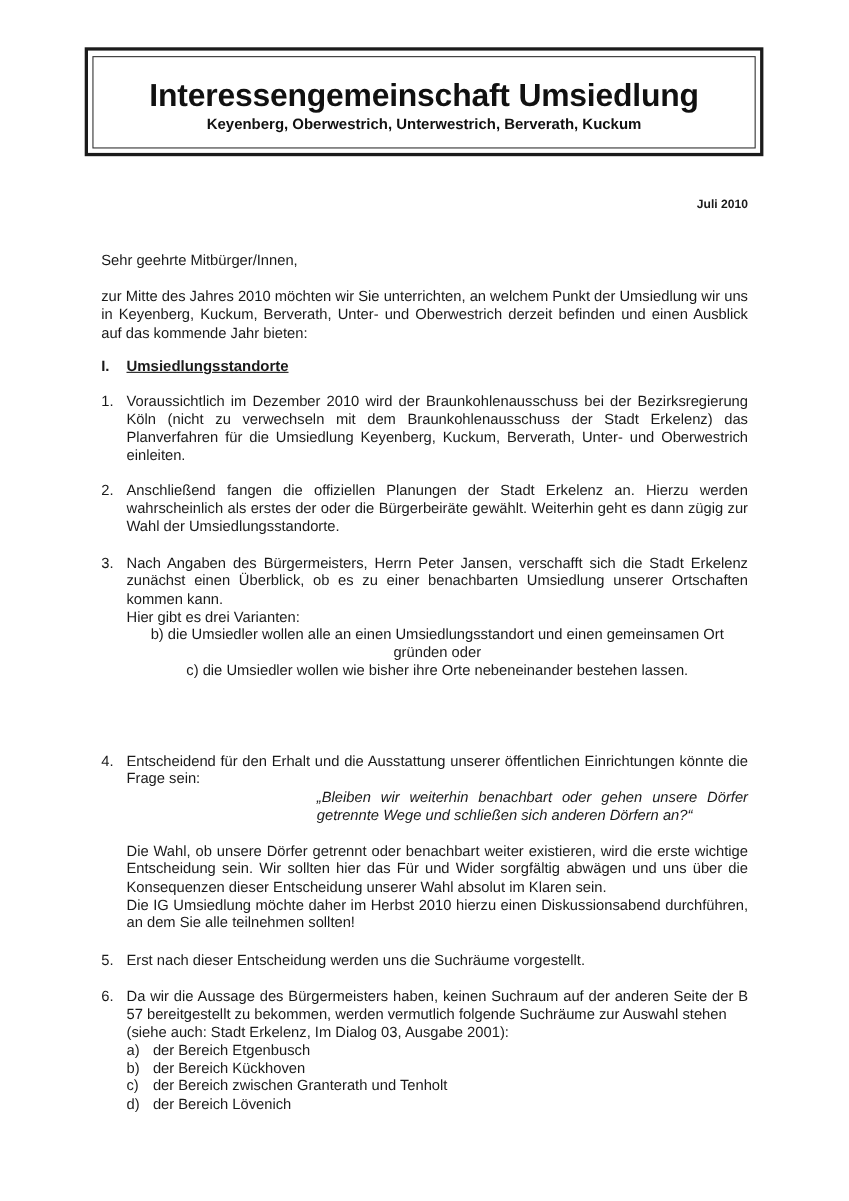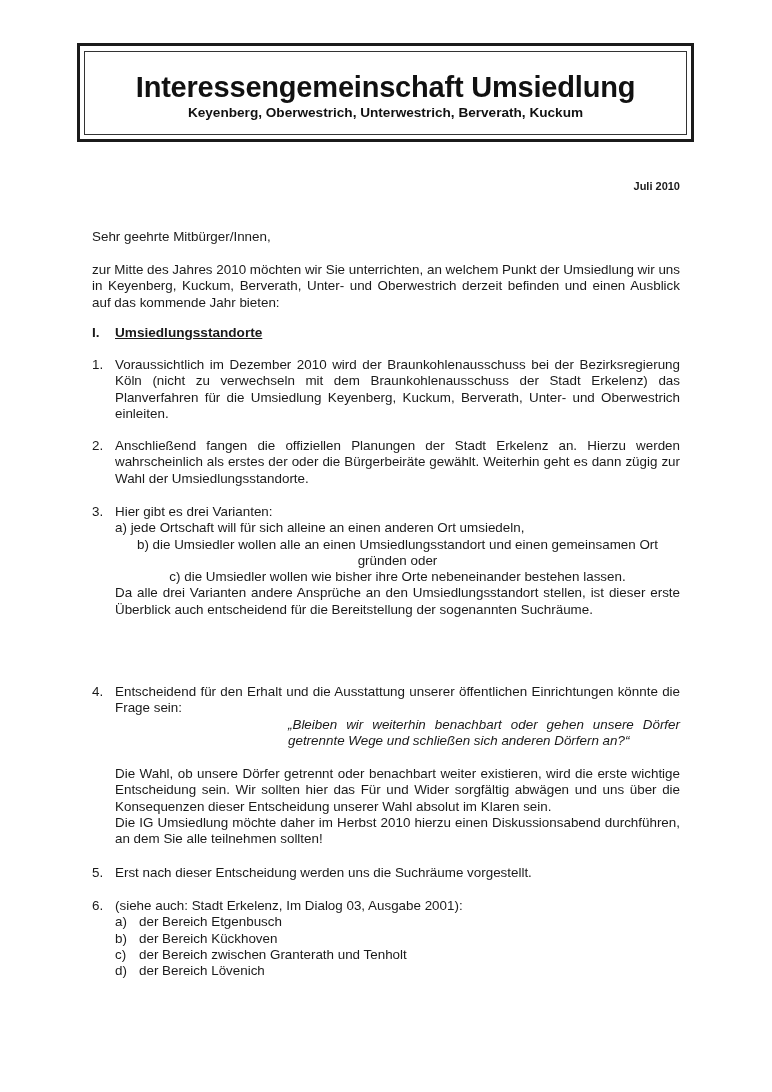--- a/index.html
+++ b/index.html
@@ -71,25 +71,24 @@
 </div>
 
 <div class="item" style="top:438px">
   <span class="num">2.</span>
   <div class="body">Anschließend fangen die offiziellen Planungen der Stadt Erkelenz an. Hierzu werden wahrscheinlich als erstes der oder die Bürgerbeiräte gewählt. Weiterhin geht es dann zügig zur Wahl der Umsiedlungsstandorte.</div>
 </div>
 
 <div class="item" style="top:504px">
   <span class="num">3.</span>
   <div class="body">
+    <div>Nach Angaben des Bürgermeisters, Herrn Peter Jansen, verschafft sich die Stadt Erkelenz zunächst einen Überblick, ob es zu einer benachbarten Umsiedlung unserer Ortschaften kommen kann.</div>
     <div style="text-align:left">Hier gibt es drei Varianten:</div>
-    <div style="text-align:left">a) jede Ortschaft will für sich alleine an einen anderen Ort umsiedeln,</div>
     <div style="text-align:center">b) die Umsiedler wollen alle an einen Umsiedlungsstandort und einen gemeinsamen Ort gründen oder</div>
     <div style="text-align:center">c) die Umsiedler wollen wie bisher ihre Orte nebeneinander bestehen lassen.</div>
-    <div>Da alle drei Varianten andere Ansprüche an den Umsiedlungsstandort stellen, ist dieser erste Überblick auch entscheidend für die Bereitstellung der sogenannten Suchräume.</div>
   </div>
 </div>
 
 <div class="item" style="top:684px">
   <span class="num">4.</span>
   <div class="body">
     <div>Entscheidend für den Erhalt und die Ausstattung unserer öffentlichen Einrichtungen könnte die Frage sein:</div>
     <div class="quote">„Bleiben wir weiterhin benachbart oder gehen unsere Dörfer getrennte Wege und schließen sich anderen Dörfern an?“</div>
     <div style="margin-top:17px">Die Wahl, ob unsere Dörfer getrennt oder benachbart weiter existieren, wird die erste wichtige Entscheidung sein. Wir sollten hier das Für und Wider sorgfältig abwägen und uns über die Konsequenzen dieser Entscheidung unserer Wahl absolut im Klaren sein.</div>
     <div>Die IG Umsiedlung möchte daher im Herbst 2010 hierzu einen Diskussionsabend durchführen, an dem Sie alle teilnehmen sollten!</div>
@@ -97,20 +96,21 @@
 </div>
 
 <div class="item" style="top:865px">
   <span class="num">5.</span>
   <div class="body">Erst nach dieser Entscheidung werden uns die Suchräume vorgestellt.</div>
 </div>
 
 <div class="item" style="top:898px">
   <span class="num">6.</span>
   <div class="body">
+    <div>Da wir die Aussage des Bürgermeisters haben, keinen Suchraum auf der anderen Seite der B 57 bereitgestellt zu bekommen, werden vermutlich folgende Suchräume zur Auswahl stehen</div>
     <div style="text-align:left">(siehe auch: Stadt Erkelenz, Im Dialog 03, Ausgabe 2001):</div>
     <div class="sub">
       <span class="lbl">a)</span>
       <span>der Bereich Etgenbusch</span>
     </div>
     <div class="sub">
       <span class="lbl">b)</span>
       <span>der Bereich Kückhoven</span>
     </div>
     <div class="sub">

